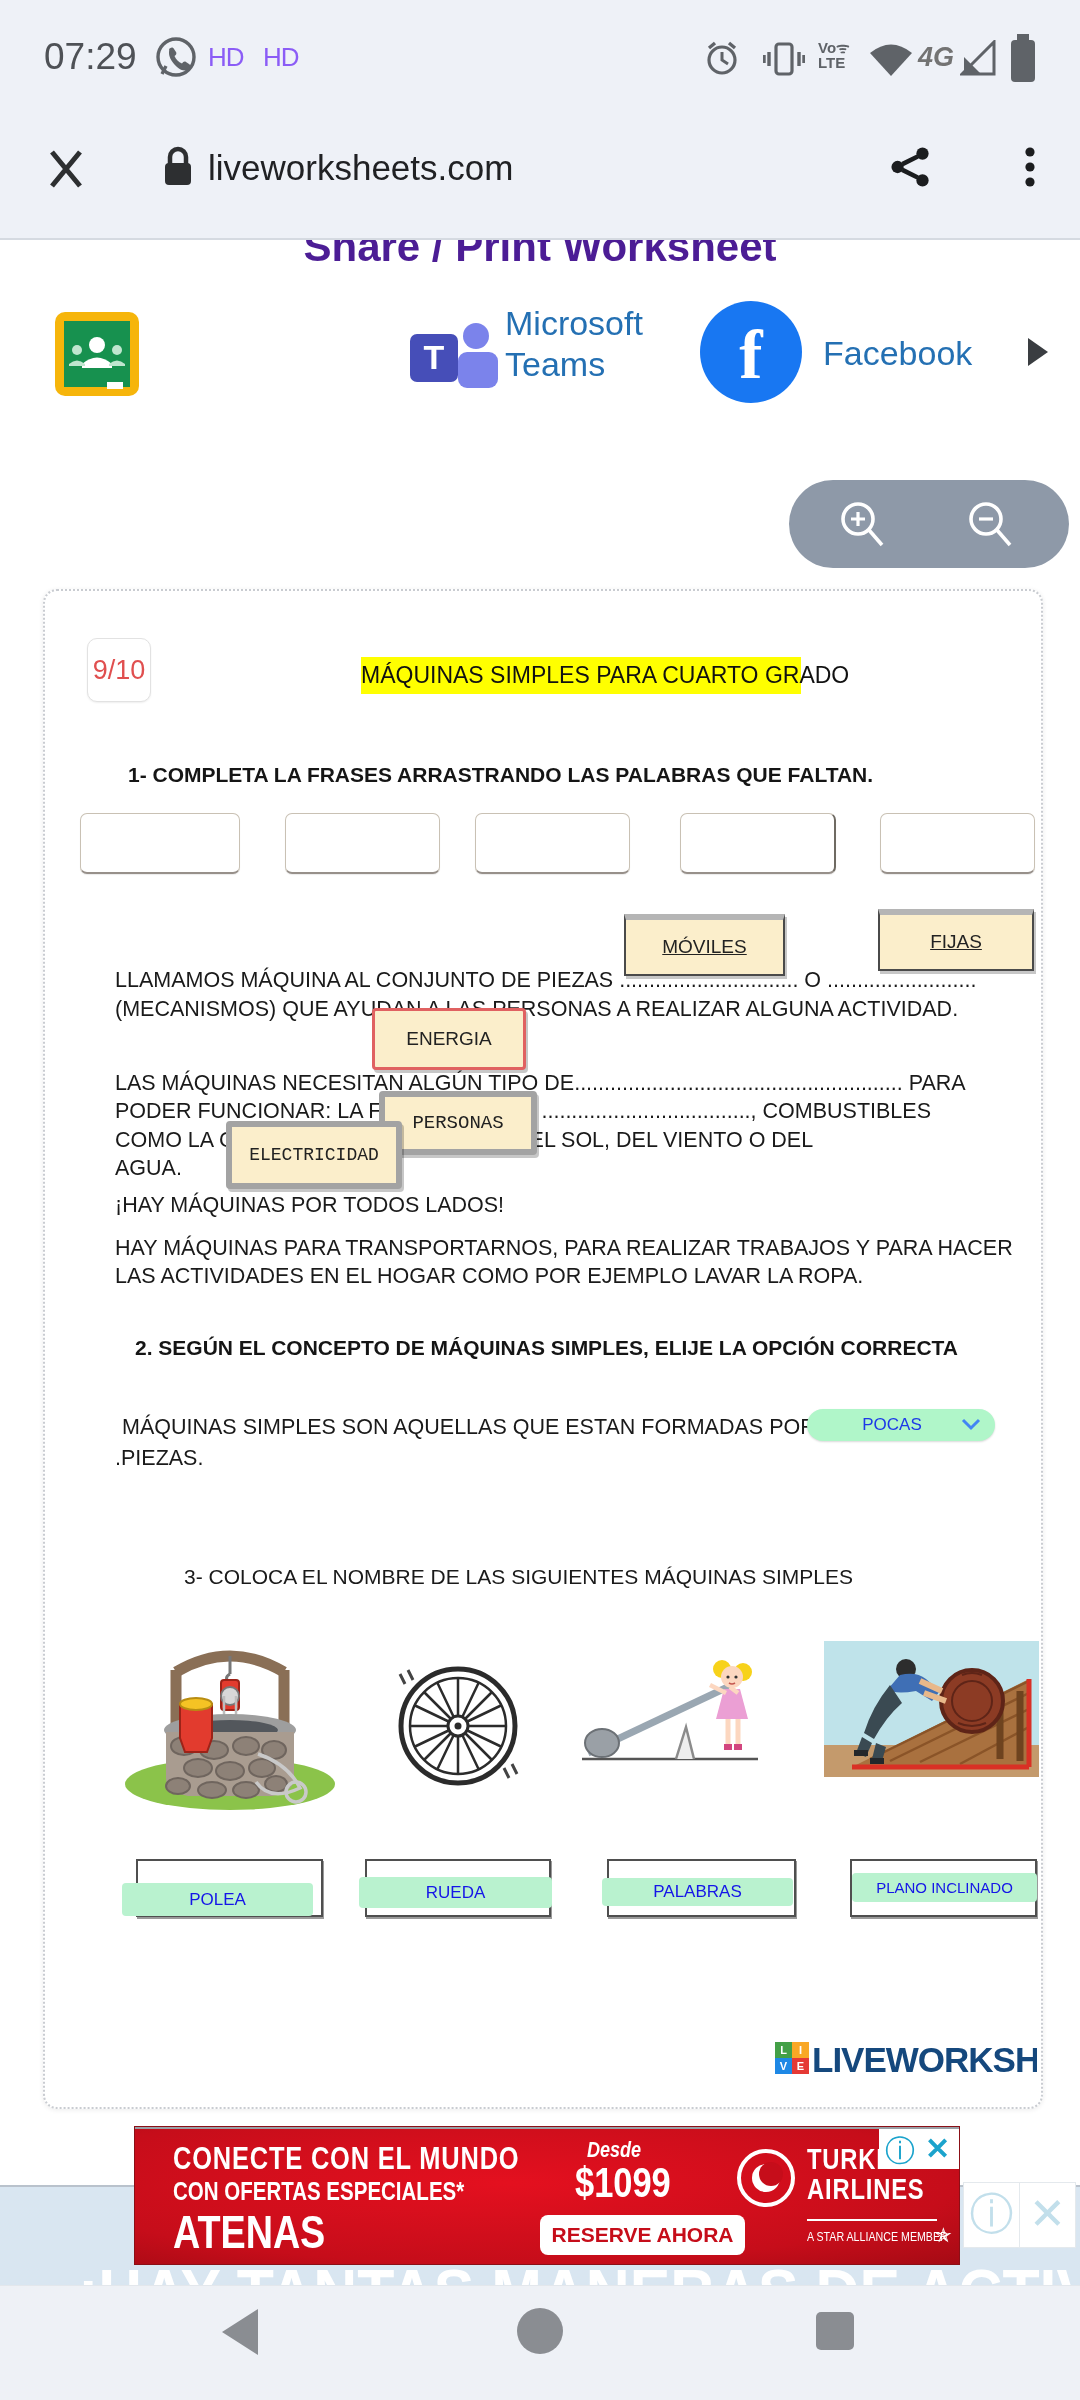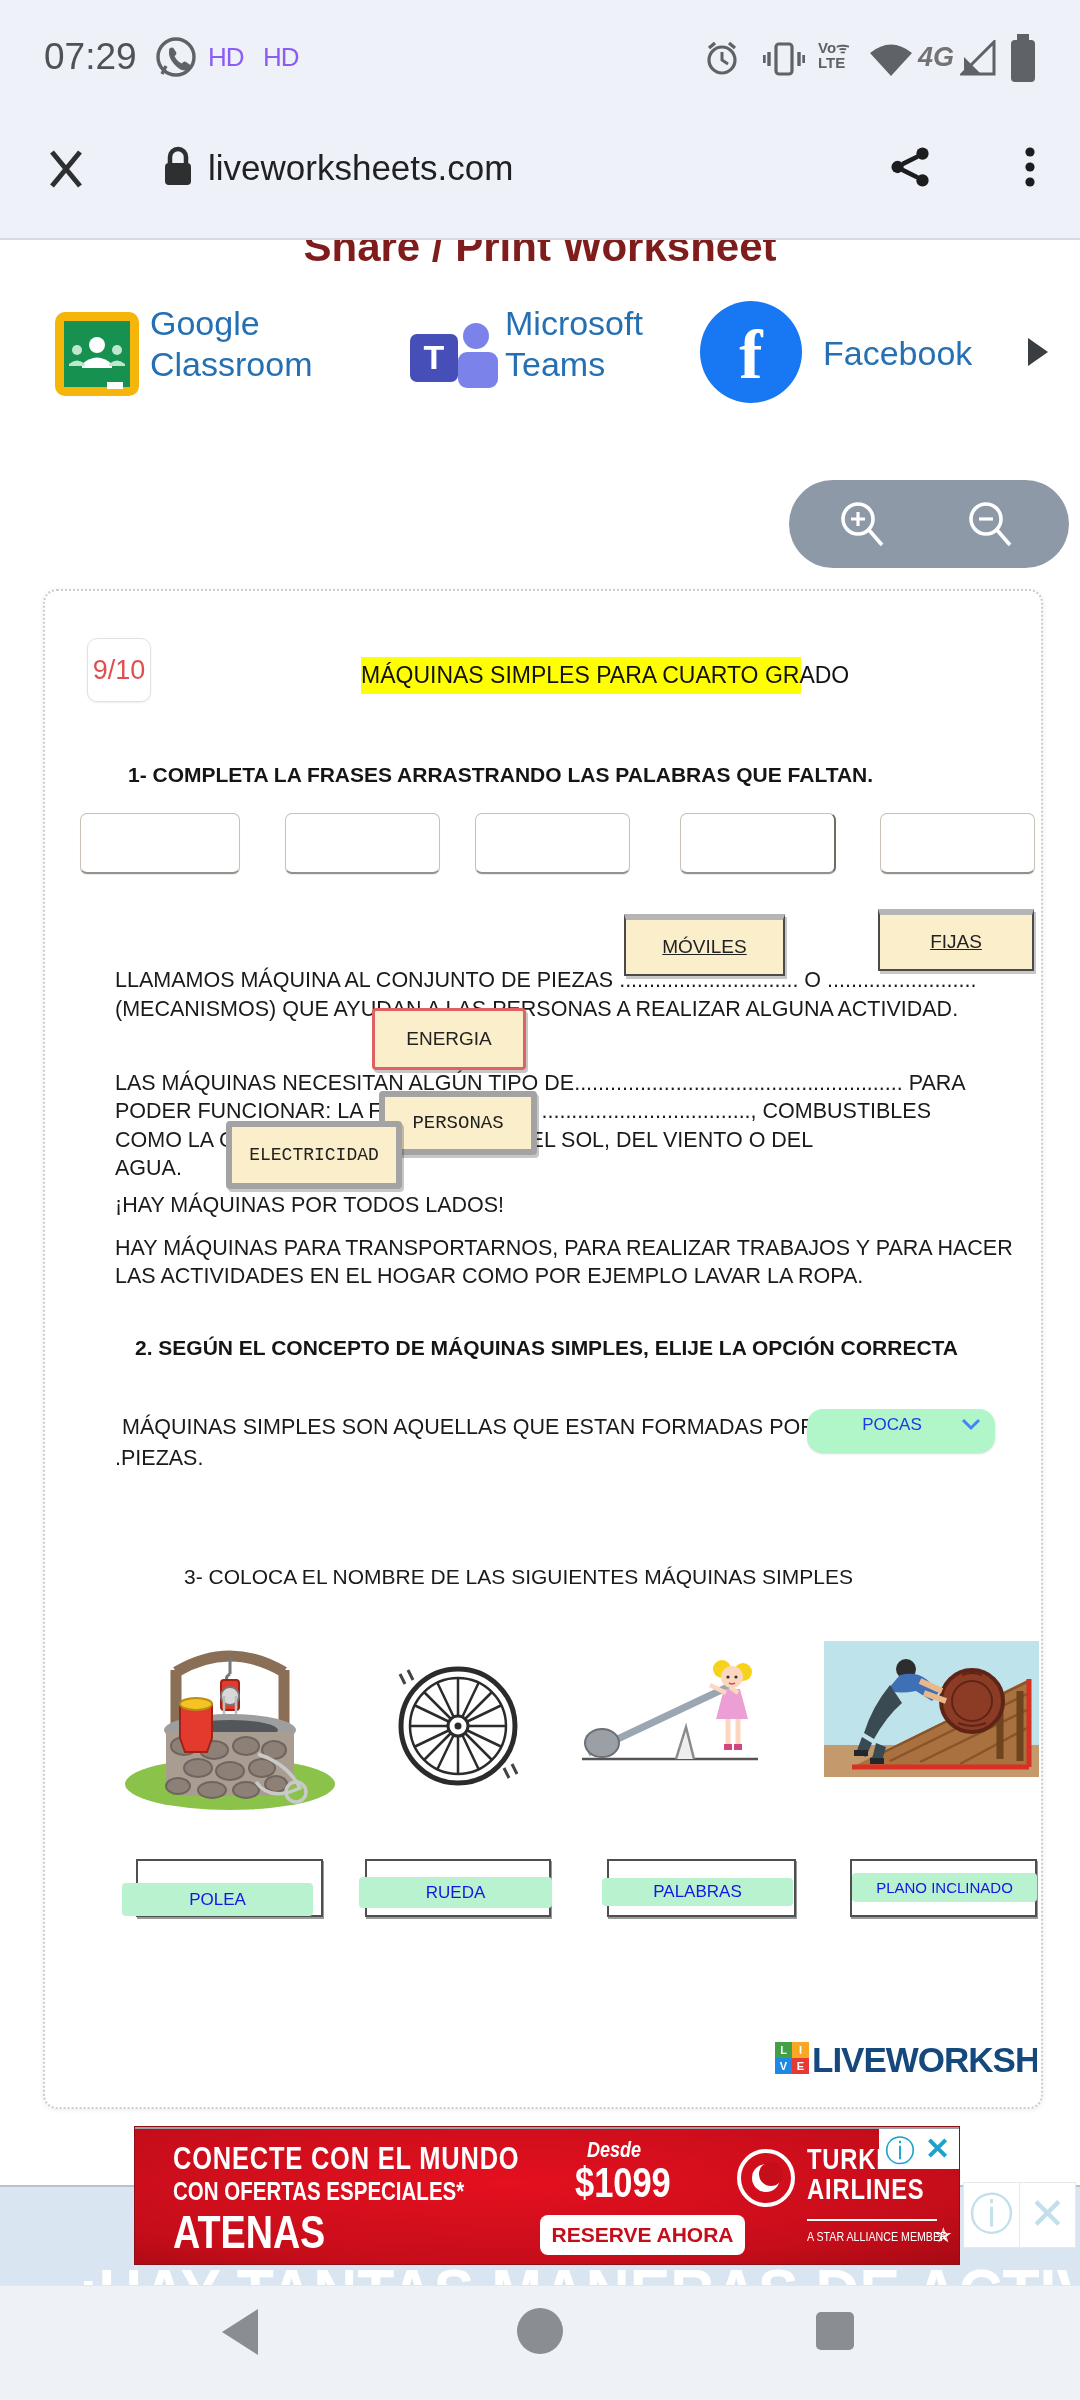--- a/index.html
+++ b/index.html
@@ -11,21 +11,21 @@
   .browserbar{left:0;top:92px;width:1080px;height:146px;background:#eef1f7;}
   .time{left:44px;top:36px;font-size:37px;color:#4e5156;}
   .hd{font-weight:400;font-size:26px;color:#8b5cf6;letter-spacing:-1px;}
   .fourg{font-size:27px;font-weight:700;color:#737373;font-style:italic;}
   .volte{font-size:15px;line-height:15px;font-weight:700;color:#5f6368;}
   .url{font-size:35px;color:#202124;}
   .divider{left:0;top:238px;width:1080px;height:2px;background:#d5dae1;}
   
   .headclip{left:0;top:240px;width:1080px;height:34px;overflow:hidden;}
   .headclip div{position:absolute;top:-17px;width:1080px;text-align:center;
-    font-size:42px;font-weight:bold;color:#7f1d1d;}
+    font-size:42px;font-weight:bold;color:#4c1d95;}
   
   .sharelabel{font-size:34px;color:#2470b3;line-height:41px;}
   .fbcircle{width:102px;height:102px;border-radius:50%;background:#1877f2;
     color:#fff;font-weight:bold;font-size:70px;text-align:center;line-height:108px;
     font-family:"Liberation Serif",serif;}
   .moreArrow{width:0;height:0;border-left:20px solid #3a3d41;
     border-top:14px solid transparent;border-bottom:14px solid transparent;}
   
   .zoompill{left:789px;top:480px;width:280px;height:88px;background:#8e99a8;border-radius:44px;}
   
@@ -38,21 +38,21 @@
     font-size:23px;text-align:center;line-height:37px;white-space:nowrap;}
   .qtext{font-size:21px;font-weight:bold;color:#151515;white-space:nowrap;}
   .body-line{font-size:21.5px;color:#1a1a1a;white-space:nowrap;}
   .dropbox{background:#fff;border:1px solid #c9c1b4;border-bottom:2px solid #97908a;
     border-radius:7px;height:58px;top:813px;box-shadow:0 1px 1px rgba(0,0,0,.08);}
   .tile{background:#fbeecb;border:2px solid #4a4a4a;color:#222;font-size:19px;
     text-align:center;box-shadow:2px 3px 0 rgba(0,0,0,.22);}
   .tile.capped{border-top:6px solid #b5b5b5;text-decoration:underline;}
   .tile.incorrect{border:3px solid #e06161;border-radius:4px;}
   .tile.correct{border:6px solid #a3a3a3;border-radius:4px;font-family:Liberation Mono, monospace;}
-  .pill{left:807px;top:1409px;width:188px;height:44px;border-radius:16px;background:#b0f6c9;
+  .pill{left:807px;top:1409px;width:188px;height:32px;border-radius:16px;background:#b0f6c9;
     box-shadow:0 1px 2px rgba(0,0,0,.15);}
   .pill .val{position:absolute;left:0;top:0;width:170px;text-align:center;line-height:32px;
     font-size:17px;color:#1d39e8;}
   .ansbox{background:#fff;border:2px solid #4f4f4f;box-shadow:1px 2px 0 #9a9a9a;
     top:1859px;height:54px;}
   .ansfill{background:#b9f2cf;border-radius:4px;color:#1515e8;font-size:17px;
     text-align:center;}
   .lwsq{width:17px;height:16px;font-size:11px;font-weight:bold;color:#fff;
     text-align:center;line-height:16px;float:left;}
   .lwtext{font-size:35px;font-weight:bold;color:#15487d;letter-spacing:-1px;white-space:nowrap;}
@@ -147,24 +147,20 @@
       <rect width="84" height="84" rx="10" fill="#f6b50b"></rect>
       <rect x="9" y="9" width="66" height="66" fill="#17914f"></rect>
       <circle cx="42" cy="33" r="8" fill="#fff"></circle>
       <path d="M27 52 q15 -13 30 0 v4 h-30 z" fill="#fff"></path>
       <circle cx="22" cy="38" r="5" fill="#bfe6cf"></circle>
         <path d="M14 52 q8 -7 16 0 v2 h-16z" fill="#bfe6cf"></path>
       <circle cx="62" cy="38" r="5" fill="#bfe6cf"></circle>
         <path d="M54 52 q8 -7 16 0 v2 h-16z" fill="#bfe6cf"></path>
       <rect x="52" y="70" width="16" height="7" fill="#fff"></rect>
     </svg>
-  </div>
-  <div class="abs sharelabel" style="left:150px;top:303px">
-    <div>Google</div>
-    <div>Classroom</div>
   </div>
 
   <div class="abs" style="left:410px;top:316px;width:94px;height:82px">
     <svg width="94" height="82" viewBox="0 0 94 82">
       <circle cx="66" cy="20" r="13" fill="#7b83eb"></circle>
       <rect x="48" y="36" width="40" height="36" rx="9" fill="#7b83eb"></rect>
       <rect x="0" y="18" width="48" height="48" rx="7" fill="#464eb8"></rect>
       <text x="24" y="53" text-anchor="middle" font-size="34" font-weight="bold" fill="#fff" font-family="Liberation Sans,sans-serif">T</text>
     </svg>
   </div>

